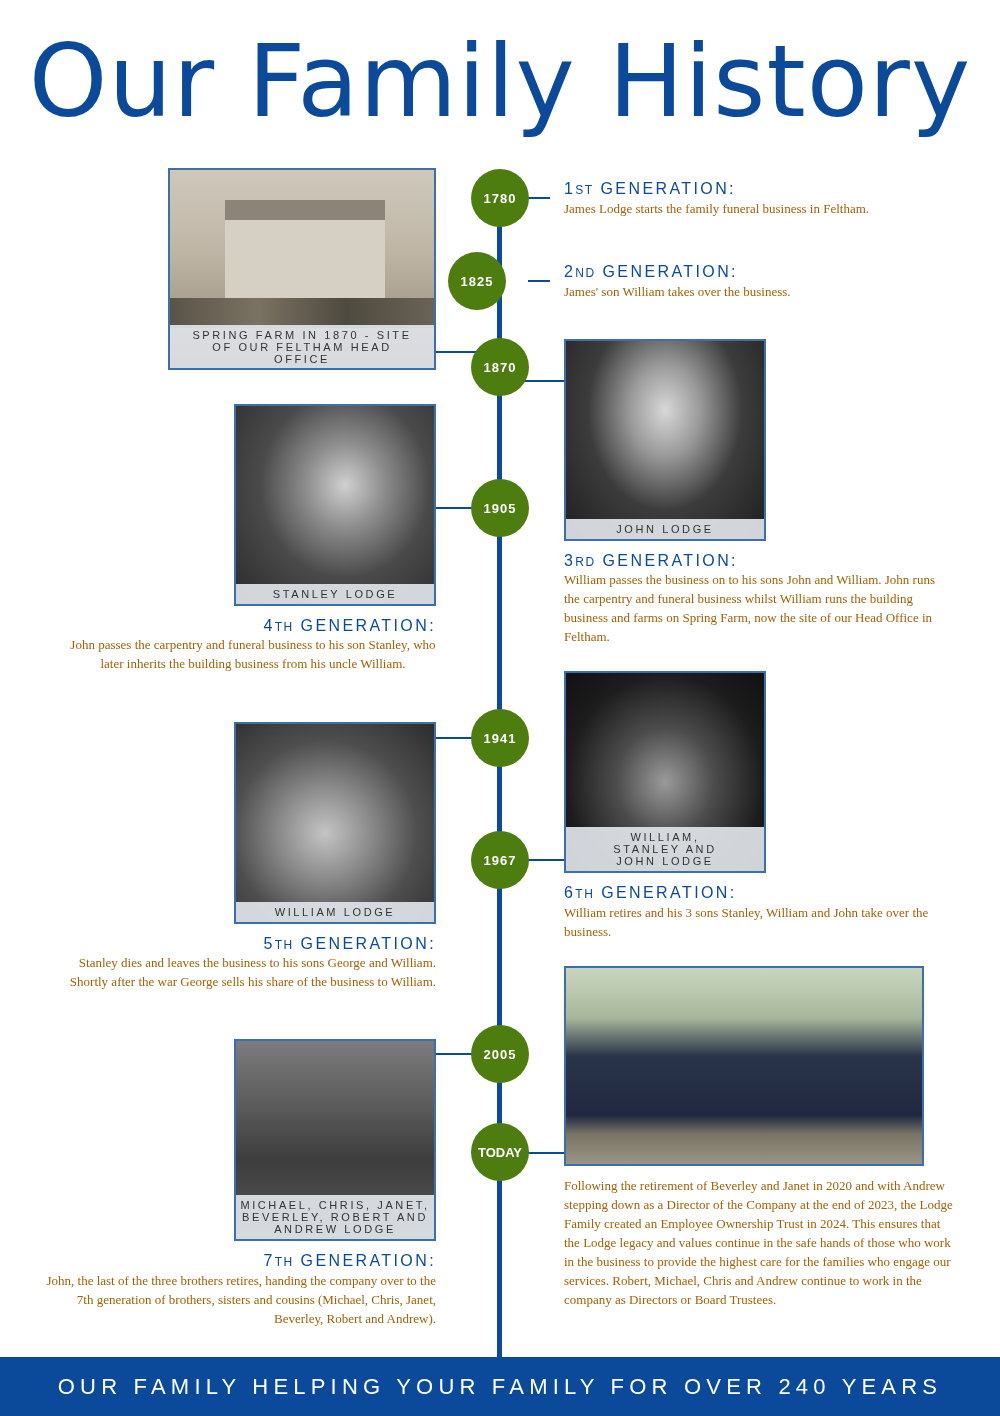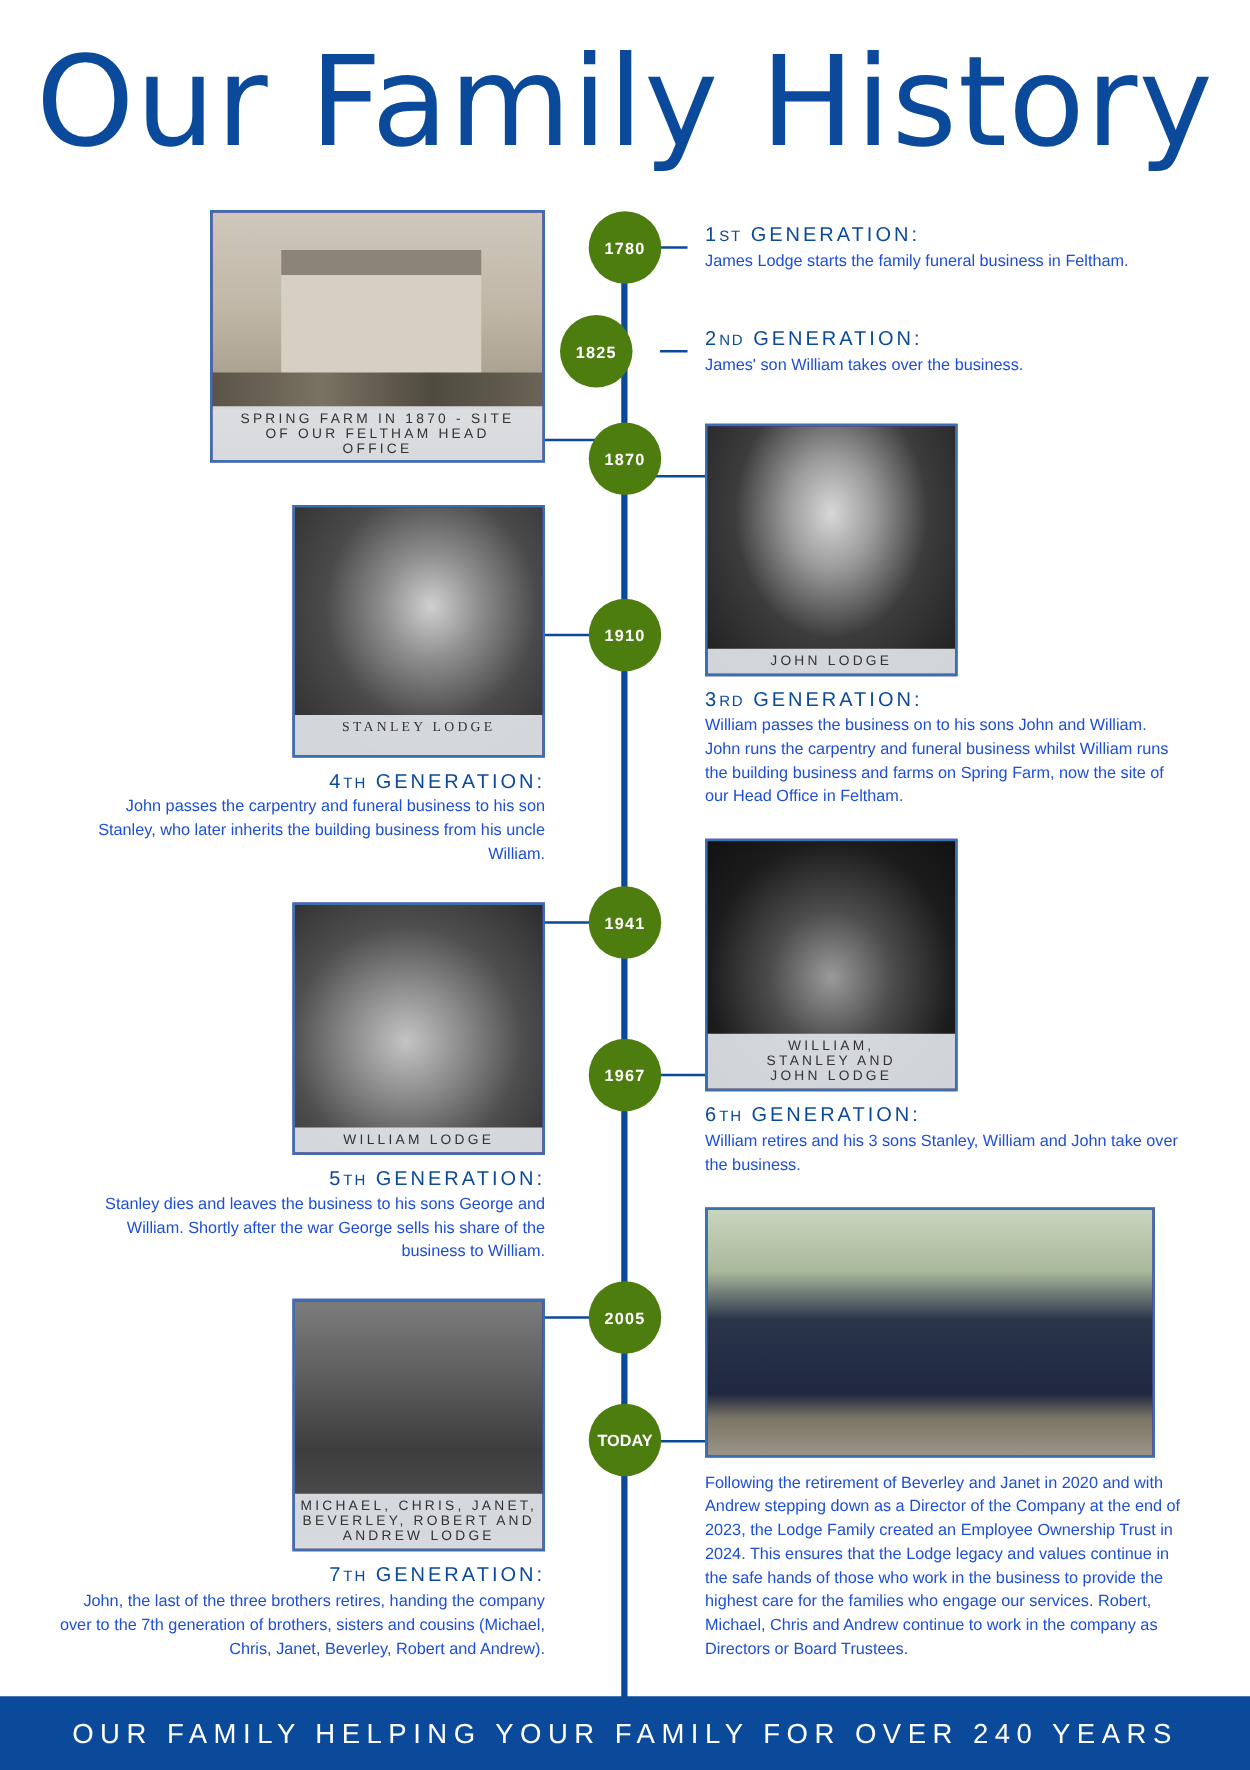--- a/index.html
+++ b/index.html
@@ -37,22 +37,22 @@
 
   .gen-title {
     position: absolute; font-family: "Liberation Sans", sans-serif; color: #0b4a9a;
     font-size: 16px; letter-spacing: 2.4px; line-height: 18px; white-space: nowrap;
   }
   .gen-title .ord { font-size: 12px; letter-spacing: 1.5px; }
   .gen-title .ordnum { font-size: 16px; }
   .gen-title.right { }
 
   .gen-text {
-    position: absolute; font-family: Liberation Sans, sans-serif; font-size: 13px;
-    line-height: 19px; color: #1d4ed8;
+    position: absolute; font-family: Liberation Serif, serif; font-size: 13px;
+    line-height: 19px; color: #a16207;
   }
   .gen-text.right { text-align: right; }
 
   .footer {
     position: absolute; left: 0; top: 1357px; width: 1000px; height: 59px; background: #0b4a9a;
     color: #ffffff; text-align: center; font-family: "Liberation Sans", sans-serif;
     font-size: 22px; letter-spacing: 5.2px; line-height: 59px;
   }
 
   
@@ -82,39 +82,39 @@
 <div class="hline" style="left:524px; top:380px; width:41px;"></div>
 <div class="hline" style="left:436px; top:507px; width:40px;"></div>
 <div class="hline" style="left:436px; top:737px; width:40px;"></div>
 <div class="hline" style="left:524px; top:859px; width:41px;"></div>
 <div class="hline" style="left:436px; top:1053px; width:40px;"></div>
 <div class="hline" style="left:524px; top:1152px; width:41px;"></div>
 
 <div class="node" style="left:471px; top:169px;">1780</div>
 <div class="node" style="left:448px; top:252px;">1825</div>
 <div class="node" style="left:471px; top:338px;">1870</div>
-<div class="node" style="left:471px; top:479px;">1910</div>
+<div class="node" style="left:471px; top:479px;">1905</div>
 <div class="node" style="left:471px; top:709px;">1941</div>
 <div class="node" style="left:471px; top:831px;">1967</div>
 <div class="node" style="left:471px; top:1025px;">2005</div>
 <div class="node today" style="left:471px; top:1123px;">TODAY</div>
 
 <div class="photo" style="left:168px; top:168px; width:268px; height:202px;">
   <div class="img img-farm"></div>
   <div class="cap" style="padding:4px 20px 3px;">SPRING FARM IN 1870 - SITE OF OUR FELTHAM HEAD OFFICE</div>
 </div>
 
 <div class="photo" style="left:564px; top:339px; width:202px; height:202px;">
   <div class="img img-dark"></div>
   <div class="cap" style="padding:4px 2px 4px;">JOHN LODGE</div>
 </div>
 
 <div class="photo" style="left:234px; top:404px; width:202px; height:202px;">
   <div class="img img-stanley"></div>
-  <div class="cap" style="padding:4px 2px 16px;font-family:Liberation Serif, serif;">STANLEY LODGE</div>
+  <div class="cap" style="padding:4px 2px 4px;">STANLEY LODGE</div>
 </div>
 
 <div class="photo" style="left:234px; top:722px; width:202px; height:202px;">
   <div class="img img-william"></div>
   <div class="cap" style="padding:4px 2px 4px;">WILLIAM LODGE</div>
 </div>
 
 <div class="photo" style="left:564px; top:671px; width:202px; height:202px;">
   <div class="img img-three"></div>
   <div class="cap" style="padding:4px 30px 4px;">WILLIAM, STANLEY AND JOHN LODGE</div>
@@ -144,21 +144,21 @@
 <div class="gen-title" style="left:564px; top:552px;">
   <span class="ordnum">3</span><span class="ord">RD</span>
   <span>GENERATION:</span>
 </div>
 <div class="gen-text" style="left:564px; top:570px; width:380px;">William passes the business on to his sons John and William. John runs the carpentry and funeral business whilst William runs the building business and farms on Spring Farm, now the site of our Head Office in Feltham.</div>
 
 <div class="gen-title right" style="right:564px; top:617px;">
   <span class="ordnum">4</span><span class="ord">TH</span>
   <span>GENERATION:</span>
 </div>
-<div class="gen-text right" style="left:70px; top:635px; width:366px;">John passes the carpentry and funeral business to his son Stanley, who later inherits the building business from his uncle William.</div>
+<div class="gen-text right" style="left:70px; top:635px; width:366px;text-align:center;">John passes the carpentry and funeral business to his son Stanley, who later inherits the building business from his uncle William.</div>
 
 <div class="gen-title right" style="right:564px; top:935px;">
   <span class="ordnum">5</span><span class="ord">TH</span>
   <span>GENERATION:</span>
 </div>
 <div class="gen-text right" style="left:60px; top:953px; width:376px;">Stanley dies and leaves the business to his sons George and William. Shortly after the war George sells his share of the business to William.</div>
 
 <div class="gen-title" style="left:564px; top:884px;">
   <span class="ordnum">6</span><span class="ord">TH</span>
   <span>GENERATION:</span>

